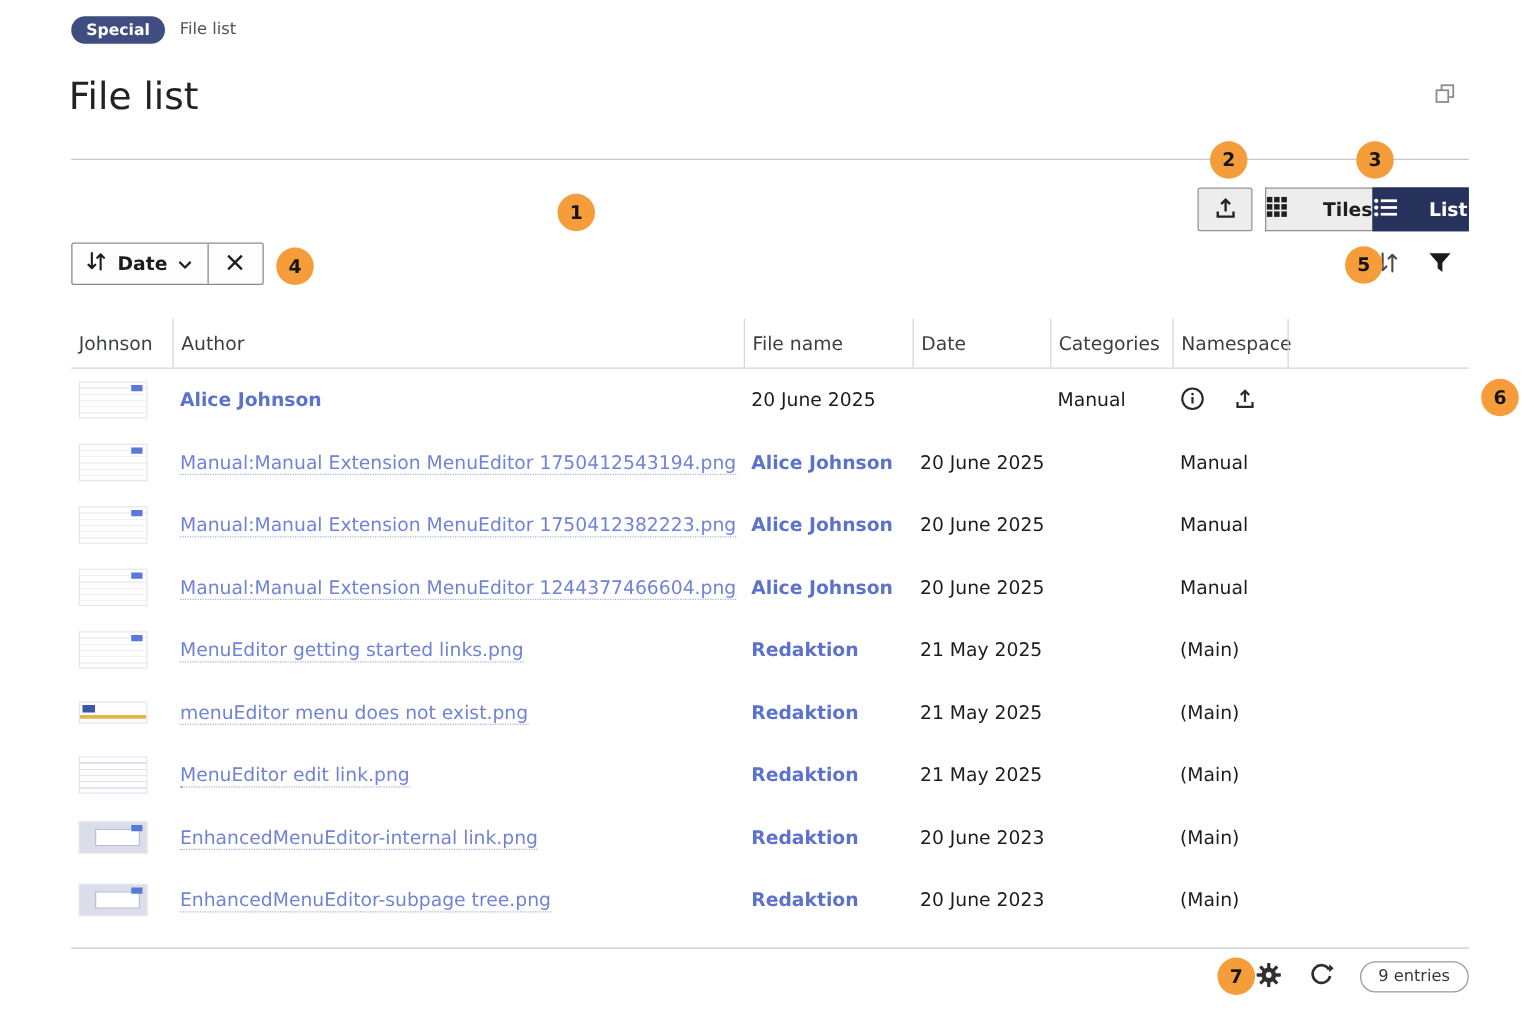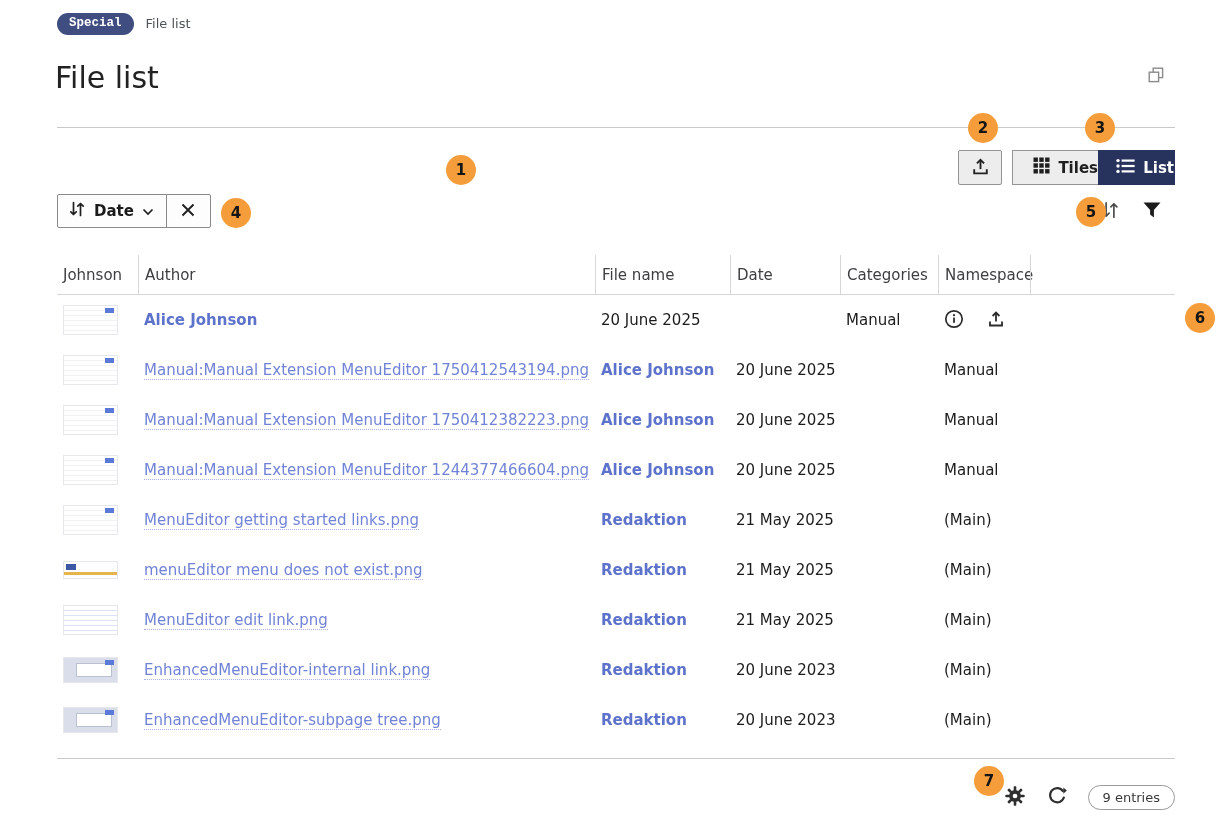--- a/index.html
+++ b/index.html
@@ -3,21 +3,21 @@
 <meta charset="utf-8">
 <style>
   * { margin:0; padding:0; box-sizing:border-box; }
   html,body { background:#fff; }
   body { font-family:"DejaVu Sans","Liberation Sans",sans-serif; color:#1c1c1c; }
   .canvas { position:relative; width:1227px; height:825px; background:#fff; overflow:hidden; }
 
   
   .breadcrumb { position:absolute; left:57px; top:13px; display:flex; align-items:center; gap:12px; }
   .crumb-badge { background:#3f4d80; color:#fff; font-size:12.5px; font-weight:bold;
-                 padding:4px 12px; border-radius:12px; line-height:1.1;font-family:Liberation Mono, monospace; }
+                 padding:4px 12px; border-radius:12px; line-height:1.1; }
   .crumb-page { color:#4f5357; font-size:13px; }
 
   
   .page-title { position:absolute; left:55px; top:60px; font-size:30px; font-weight:400; color:#222; }
   .fullscreen-btn { position:absolute; left:1146px; top:66px; width:20px; height:20px; border:none;
                     background:transparent; cursor:pointer; padding:0; }
 
   .divider-top { position:absolute; left:57px; top:127px; width:1118px; height:0; border-top:1px solid #c9c9c9; }
 
   
@@ -26,21 +26,21 @@
                 display:flex; align-items:center; padding:0 9px; gap:8px; }
   .search-box input { flex:1; border:none; outline:none; background:transparent;
                       font-family:inherit; font-size:15.5px; font-weight:600; color:#1b1b1b; }
   .search-clear { border:none; background:transparent; padding:0; cursor:pointer; display:flex; }
 
   
   .upload-btn { position:absolute; left:958px; top:150px; width:44px; height:35px;
                 background:#ededed; border:1px solid #949494; border-radius:2px;
                 display:flex; align-items:center; justify-content:center; cursor:pointer; }
   .view-toggle { position:absolute; left:1012px; top:150px; height:35px; display:flex; }
-  .toggle-btn { display:flex; align-items:center; justify-content:flex-end; gap:8px; cursor:pointer;
+  .toggle-btn { display:flex; align-items:center; justify-content:space-between; gap:8px; cursor:pointer;
                 font-family:inherit; font-size:15px; font-weight:bold; }
   .toggle-tiles { width:86px; background:#ededed; border:1px solid #949494; border-right:none; color:#1f1f1f; }
   .toggle-list { width:77px; background:#27335c; border:1px solid #27335c; color:#fff; }
 
   
   .sort-group { position:absolute; left:57px; top:194px; height:34px; display:flex;
                 border:1px solid #8a8a8a; border-radius:2px; background:#fdfdfd; }
   .sort-main { display:flex; align-items:center; gap:8px; padding:0 12px 0 10px; cursor:pointer;
                font-size:15px; font-weight:bold; color:#1b1b1b; background:transparent; border:none; font-family:inherit; }
   .sort-clear { display:flex; align-items:center; justify-content:center; width:44px; cursor:pointer;
@@ -73,21 +73,21 @@
       background:repeating-linear-gradient(#ffffff 0 4px,#dde3f4 4px 5px); }
   .thumb[data-variant="dialog"] { height:26px; background:#d9deea; }
   .thumb[data-variant="dialog"]::after { content:""; position:absolute; left:12px; top:5px; right:5px; bottom:5px;
       background:#fff; border:1px solid #b9c0d2; }
   .thumb[data-variant="dialog"]::before { content:""; position:absolute; top:2px; right:3px; width:9px; height:5px; background:#5b79d8; z-index:1; }
 
   .row-actions { display:flex; align-items:center; gap:22px; padding-left:24px; }
 
   
   .table-footer { position:absolute; left:57px; top:758px; width:1118px; border-top:1px solid #c9c9c9;
-                  display:flex; justify-content:flex-end; align-items:center; gap:20px; padding-top:26px; }
+                  display:flex; justify-content:flex-end; align-items:center; gap:20px; padding-top:10px; }
   .entries-pill { border:1px solid #9a9a9a; border-radius:14px; padding:4px 14px; font-size:13px; color:#3a3a3a; background:#fff; }
 
   
   .annot { position:absolute; width:30px; height:30px; border-radius:50%; background:#f59d3b;
            display:flex; align-items:center; justify-content:center;
            font-size:15px; font-weight:600; color:#151515; z-index:10; }
 </style>
 </head>
 <body>
 

